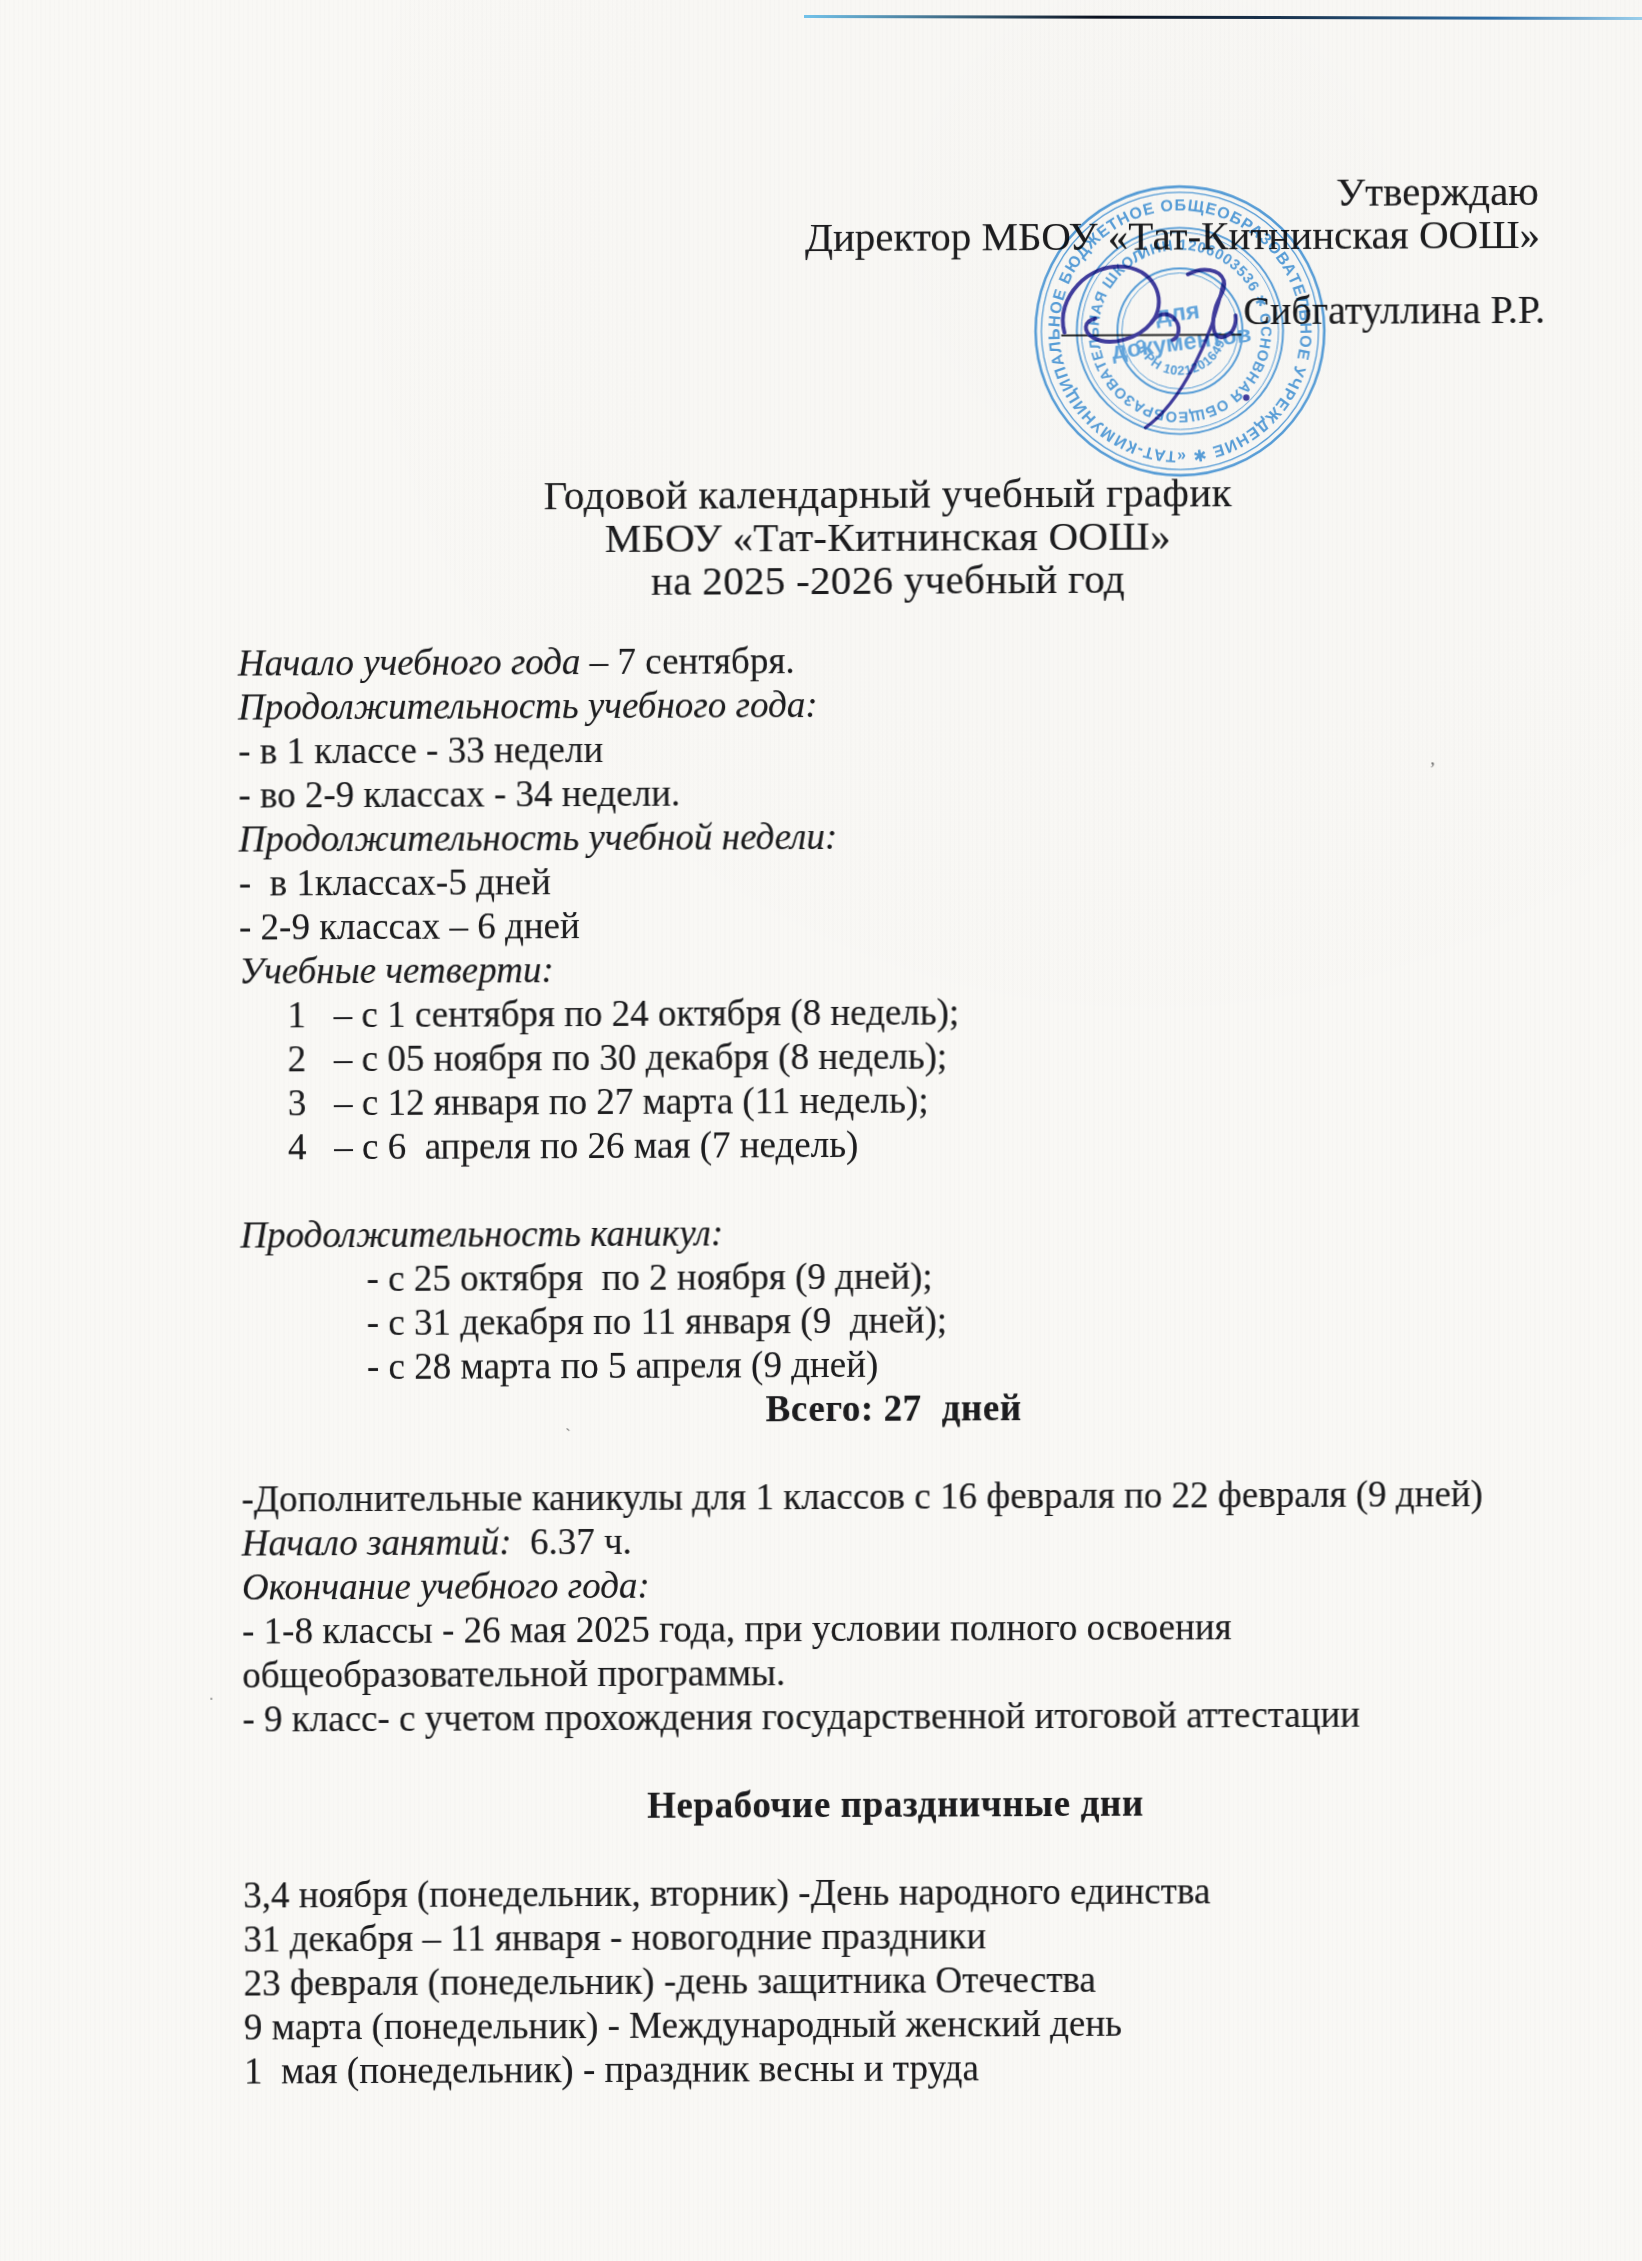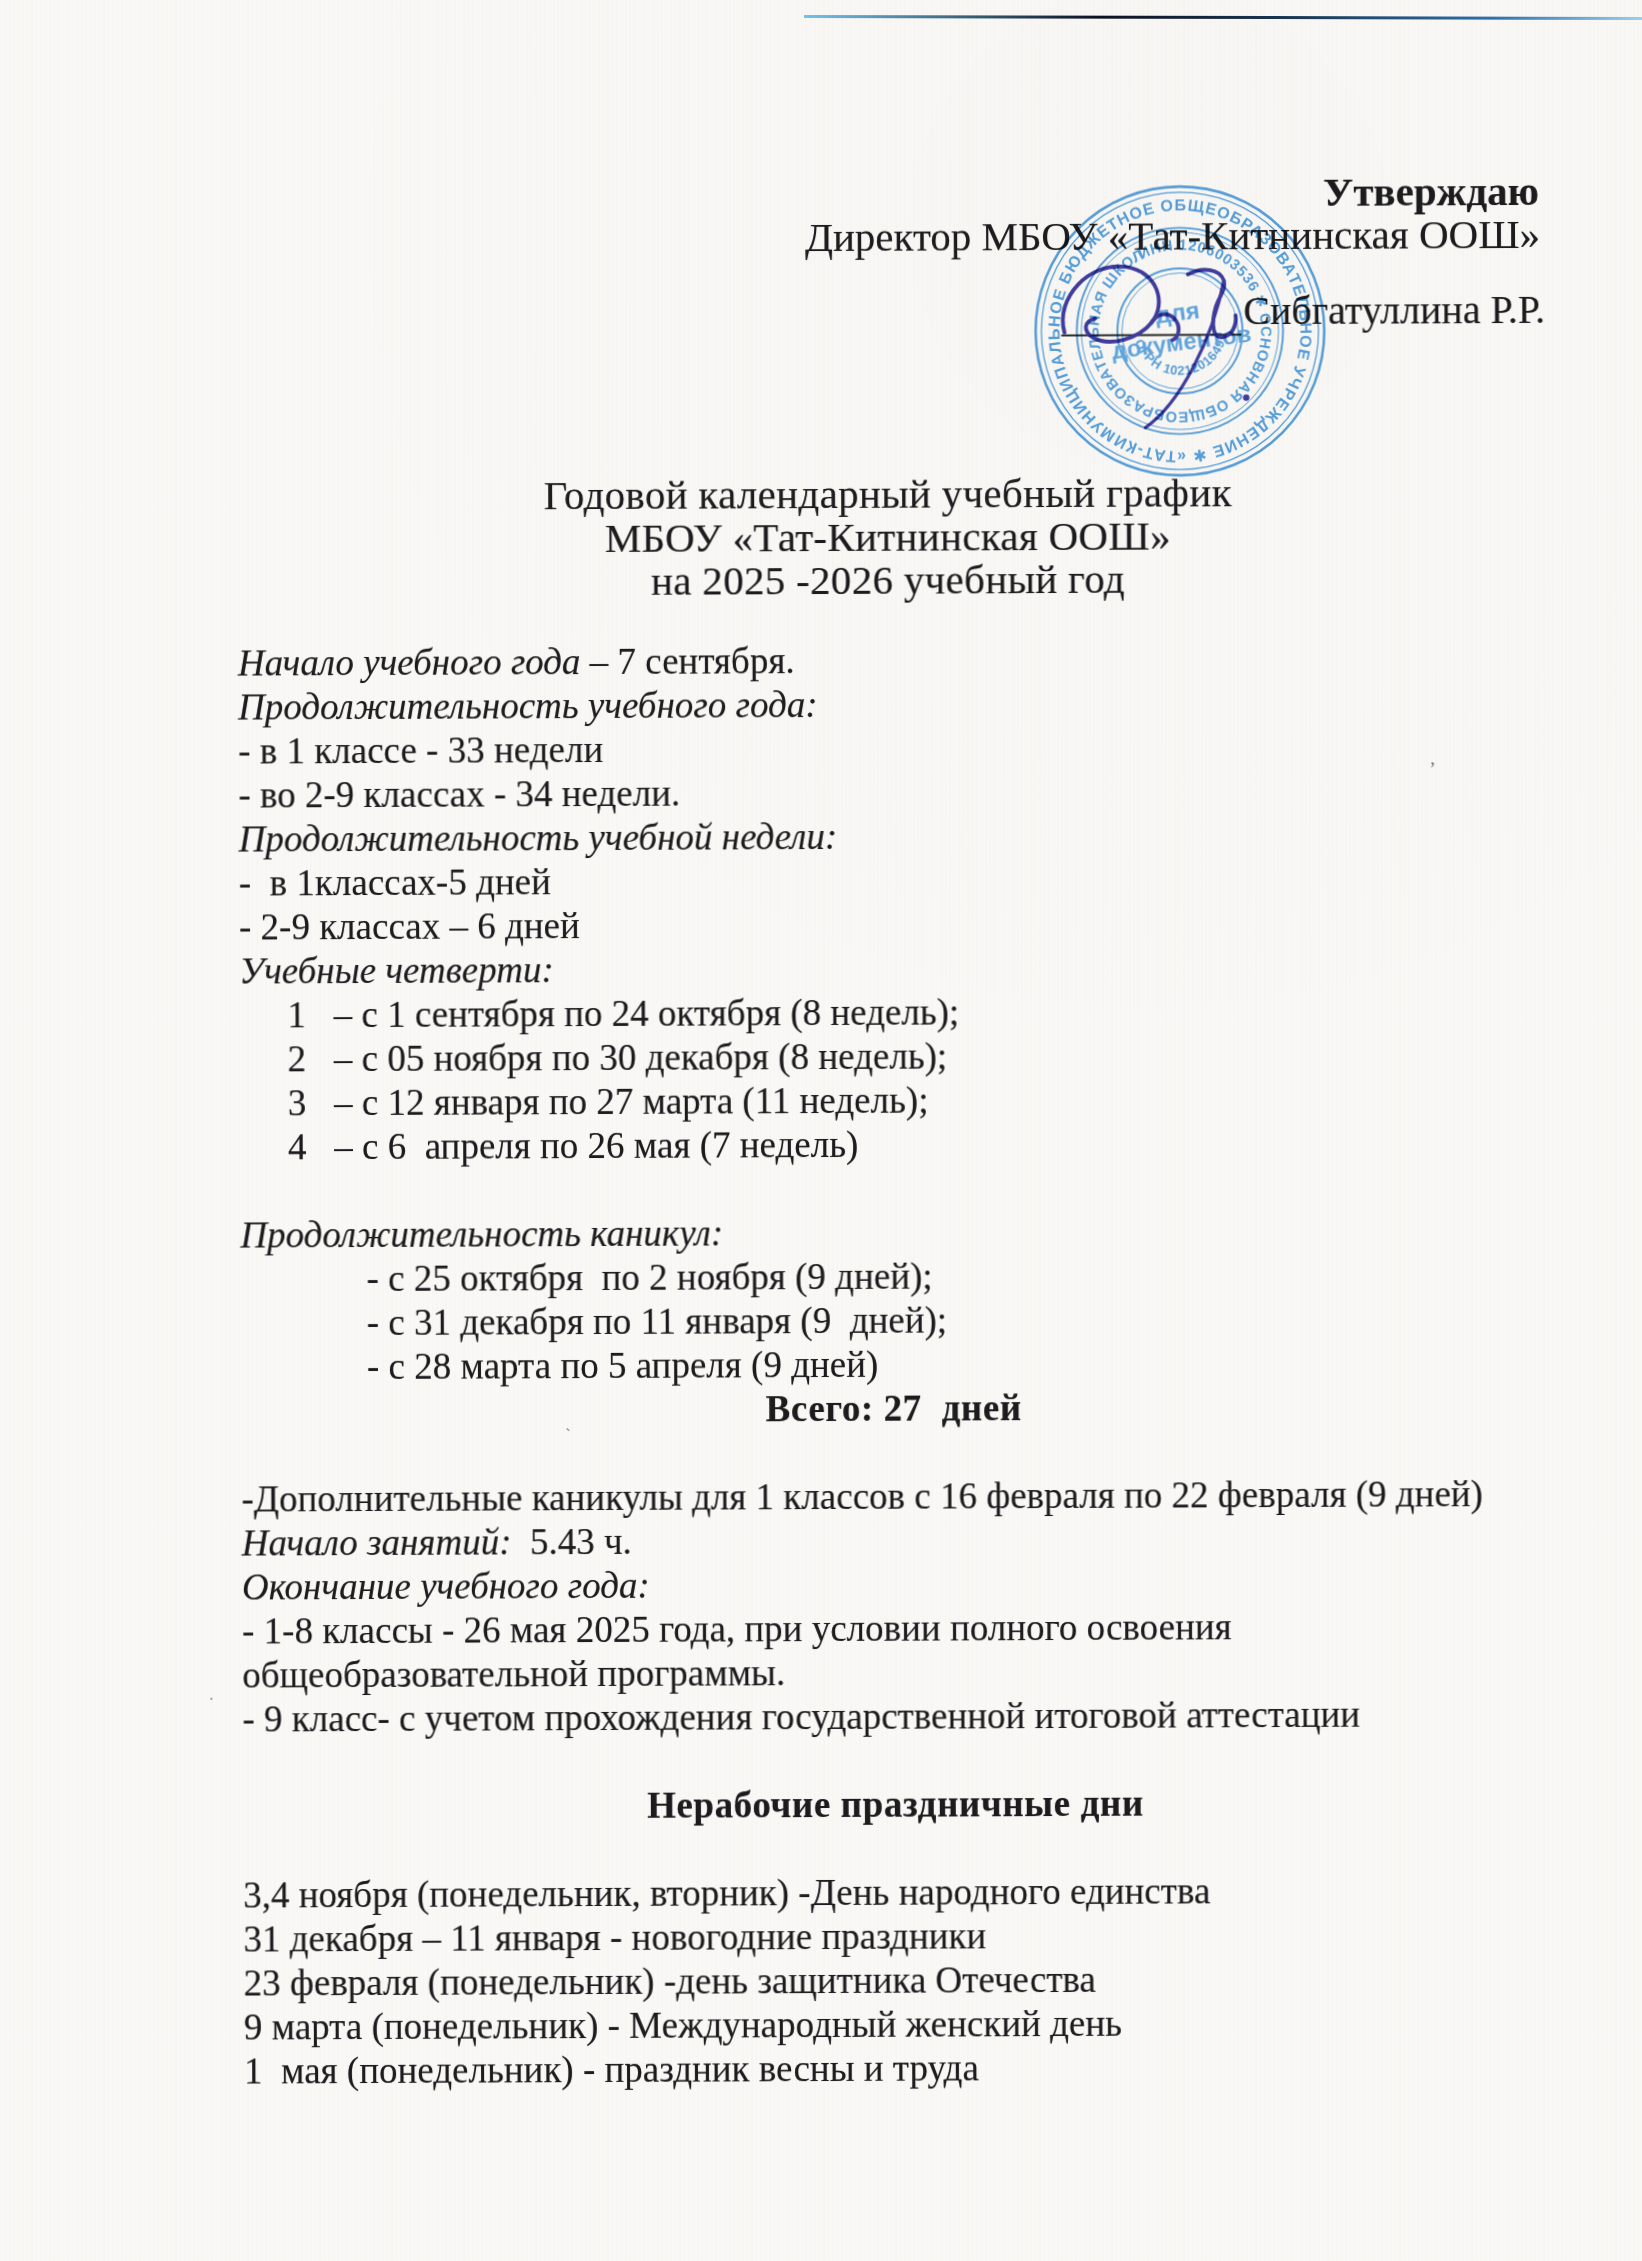--- a/index.html
+++ b/index.html
@@ -20,21 +20,21 @@
 
   
   .scan-line{
     position:absolute; top:15.5px; left:804px; width:839px; height:3.2px;
     background:linear-gradient(90deg, rgba(90,185,232,.85), #0c1220 35%, #1d3a57 60%, #2f6fa8 82%, #9cd0ec);
     transform:rotate(0.12deg);
   }
   .speck{ position:absolute; color:#6a6a6a; font-size:19.3px; }
 
   
-  .approve1{ position:absolute; top:173px; right:105px; font-size:41px; line-height:43px;font-weight:bold; }
+  .approve1{ position:absolute; top:173px; right:105px; font-size:41px; line-height:43px; }
   .approve2{ position:absolute; top:216px; right:104px; font-size:41px; line-height:43px; white-space:nowrap; }
   .signer{ position:absolute; top:289px; left:1242px; font-size:40px; white-space:nowrap; }
 
   .stamp{ position:absolute; left:1029px; top:183px; width:299px; height:299px;
           mix-blend-mode:multiply; opacity:.88; }
   .stamp text{ font-family:"Liberation Sans","DejaVu Sans",sans-serif; font-weight:bold; }
   .signature{ position:absolute; left:1018px; top:237px; width:296px; height:213px;
           mix-blend-mode:multiply; }
 
   
@@ -130,21 +130,21 @@
         <div class="line" style="padding-left: 48px;"><span>1   – с 1 сентября по 24 октября (8 недель);</span></div>
         <div class="line" style="padding-left: 48px;"><span>2   – с 05 ноября по 30 декабря (8 недель);</span></div>
         <div class="line" style="padding-left: 48px;"><span>3   – с 12 января по 27 марта (11 недель);</span></div>
         <div class="line" style="padding-left: 48px;"><span>4   – с 6  апреля по 26 мая (7 недель)</span></div>
         <div class="line gap"><span class="it">Продолжительность каникул:</span></div>
         <div class="line" style="padding-left: 126px;"><span>- с 25 октября  по 2 ноября (9 дней);</span></div>
         <div class="line" style="padding-left: 126px;"><span>- с 31 декабря по 11 января (9  дней);</span></div>
         <div class="line" style="padding-left: 126px;"><span>- с 28 марта по 5 апреля (9 дней)</span></div>
         <div class="line center"><span class="bd">Всего: 27  дней</span></div>
         <div class="line gap"><span>-Дополнительные каникулы для 1 классов с 16 февраля по 22 февраля (9 дней)</span></div>
-        <div class="line"><span class="it">Начало занятий:</span><span>  5.43 ч.</span></div>
+        <div class="line"><span class="it">Начало занятий:</span><span>  6.37 ч.</span></div>
         <div class="line"><span class="it">Окончание учебного года:</span></div>
         <div class="line"><span>- 1-8 классы - 26 мая 2025 года, при условии полного освоения</span></div>
         <div class="line"><span>общеобразовательной программы.</span></div>
         <div class="line"><span>- 9 класс- с учетом прохождения государственной итоговой аттестации</span></div>
         <div class="line gap center"><span class="bd">Нерабочие праздничные дни</span></div>
         <div class="line gap"><span>3,4 ноября (понедельник, вторник) -День народного единства</span></div>
         <div class="line"><span>31 декабря – 11 января - новогодние праздники</span></div>
         <div class="line"><span>23 февраля (понедельник) -день защитника Отечества</span></div>
         <div class="line"><span>9 марта (понедельник) - Международный женский день</span></div>
         <div class="line"><span>1  мая (понедельник) - праздник весны и труда</span></div>

